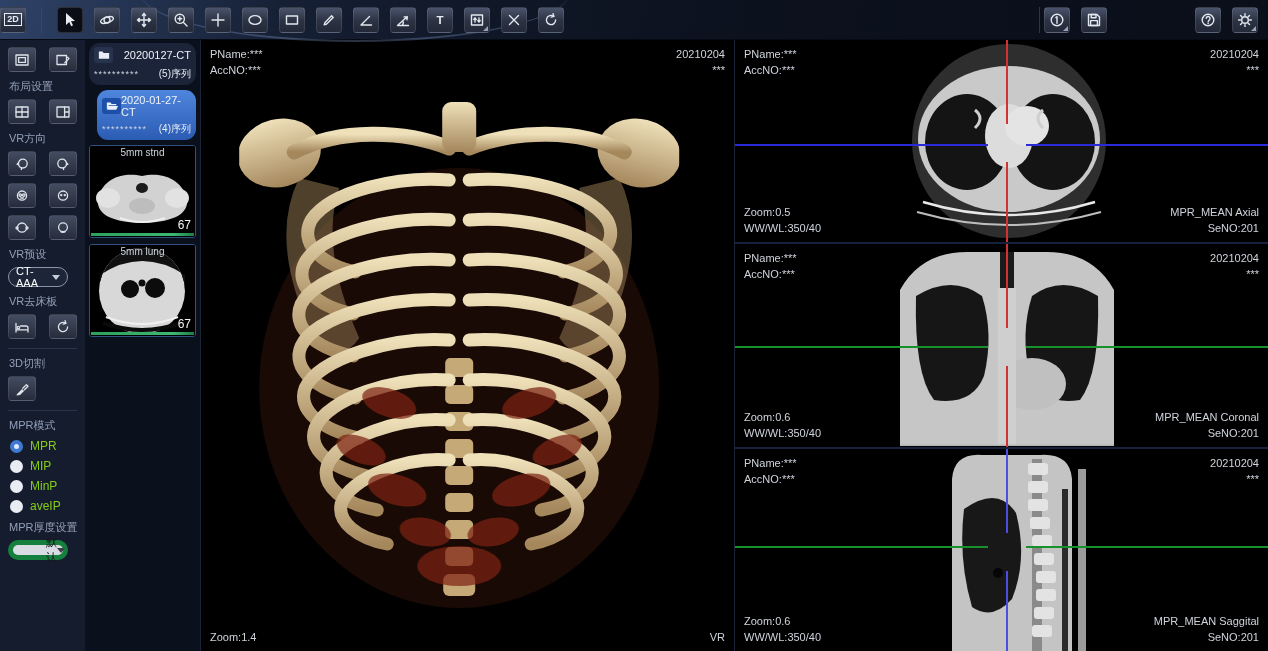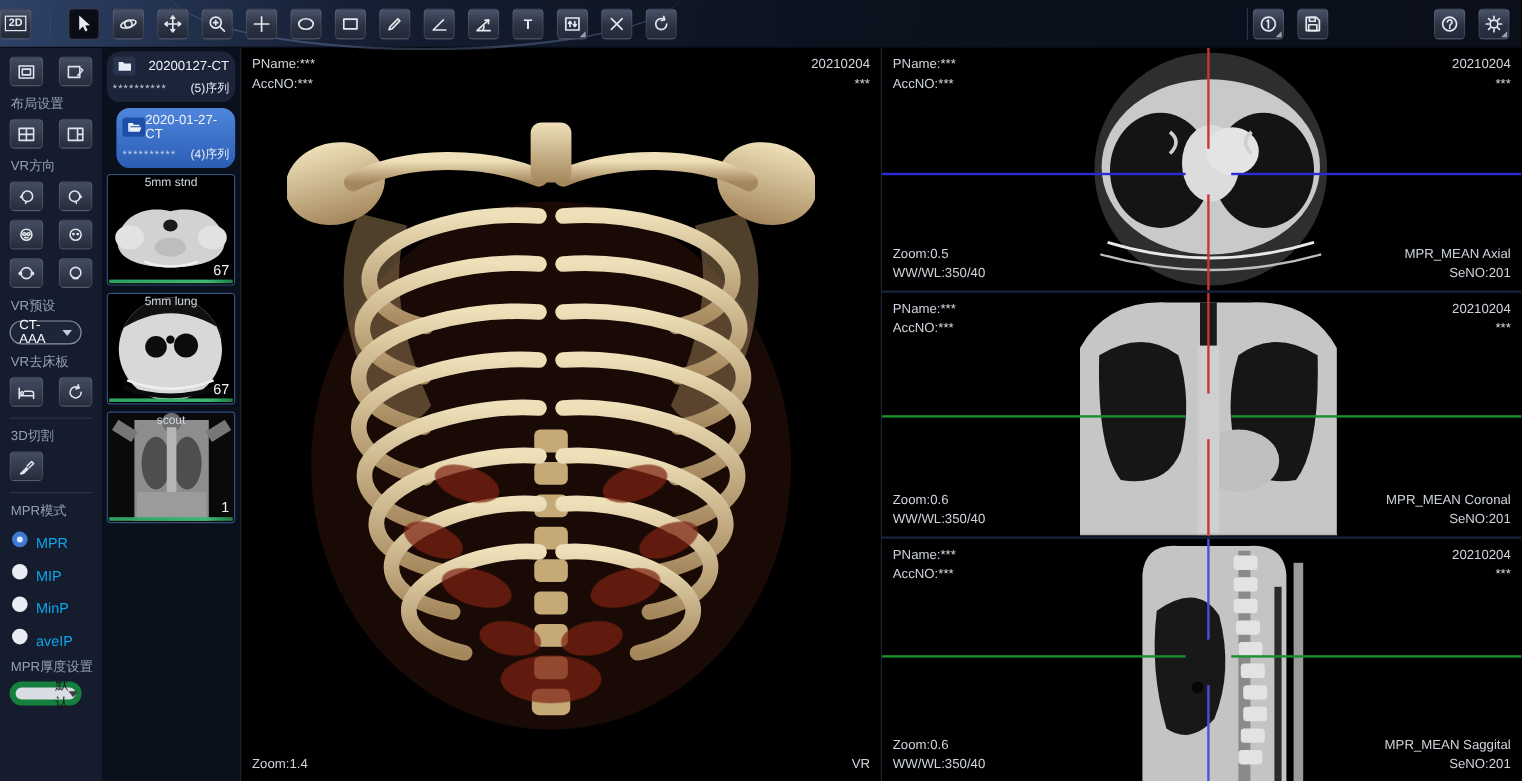--- a/index.html
+++ b/index.html
@@ -53,21 +53,21 @@
   .select.dark { background:#1d2638; border:1px solid #8b94a6; color:#fff; }
   .select.light { background:#d9dde3; border:5px solid #15803d; color:#16181c;padding-left:33px; }
   .select .chev { width:0; height:0; border-left:4px solid transparent; border-right:4px solid transparent; }
   .select.dark .chev { border-top:5px solid #c6cdd8; }
   .select.light .chev { border-top:5px solid #3a3f48; }
   .radio-row { display:flex; align-items:center; gap:7px; margin:6px 0 0 2px; cursor:pointer; }
   .rdot { width:13px; height:13px; border-radius:50%; background:#e9edf3; position:relative; flex:0 0 13px; }
   .rdot.on { background:#3f79d2; }
   .rdot.on::after { content:""; position:absolute; left:4px; top:4px; width:5px; height:5px;
                     border-radius:50%; background:#dce9ff; }
-  .radio-lbl { color:#0ea5e9; font-size:12px;margin-top:7px; }
+  .radio-lbl { color:#84cc16; font-size:12px; }
 
   
   .series { width:115px; background:#0b101d; flex:0 0 115px; padding:3px 4px; overflow:hidden; }
   .study { border-radius:11px; padding:4px 5px; margin-bottom:5px; cursor:pointer; background:#1b2438; }
   .study.sel { background:linear-gradient(180deg,#4f86dd 0%,#2b5cb4 100%);margin-left:8px; }
   .study-r1 { display:flex; align-items:center; justify-content:space-between; }
   .study-ic { width:19px; height:16px; border-radius:3px; background:#27324d; display:flex;
               align-items:center; justify-content:center; flex:0 0 19px; }
   .study.sel .study-ic { background:#1d4fa8; }
   .study-title { color:#eef2f8; font-size:11px; }
@@ -420,35 +420,20 @@
           <circle cx="52" cy="38" r="3.5" fill="#0c0c0c"></circle>
           <path d="M16 72 q36 14 72 0" stroke="#efefef" stroke-width="2" fill="none"></path>
           <path d="M13 78 q39 14 78 0" stroke="#0a0a0a" stroke-width="4" fill="none"></path>
         </svg>
         <span class="thumb-title">5mm lung</span>
         <span class="thumb-num">67</span>
         <span class="thumb-bar"></span>
       </div>
 
 
-      <div class="thumb">
-        <svg viewBox="0 0 105 91" width="105" height="91">
-          <rect width="105" height="91" fill="#0a0a0a"></rect>
-          <rect x="22" y="6" width="62" height="84" fill="#8d8d8d"></rect>
-          <circle cx="53" cy="8" r="8" fill="#6f6f6f"></circle>
-          <path d="M22 20 L6 10 M84 20 L100 10" stroke="#777" stroke-width="10"></path>
-          <ellipse cx="40" cy="42" rx="12" ry="22" fill="#4e4e4e"></ellipse>
-          <ellipse cx="66" cy="42" rx="12" ry="22" fill="#4e4e4e"></ellipse>
-          <rect x="49" y="12" width="8" height="76" fill="#b5b5b5"></rect>
-          <rect x="24" y="66" width="58" height="22" fill="#9b9b9b"></rect>
-        </svg>
-        <span class="thumb-title">scout</span>
-        <span class="thumb-num">1</span>
-        <span class="thumb-bar"></span>
-      </div>
     </div>
 
     <div class="vp vr-view">
       <svg class="vrimg" width="440" height="575" viewBox="0 0 440 575">
         <defs>
           <linearGradient id="bone" x1="0" y1="0" x2="0" y2="1">
             <stop offset="0" stop-color="#eee0b9"></stop>
               <stop offset="1" stop-color="#a5875c"></stop>
           </linearGradient>
         </defs>

